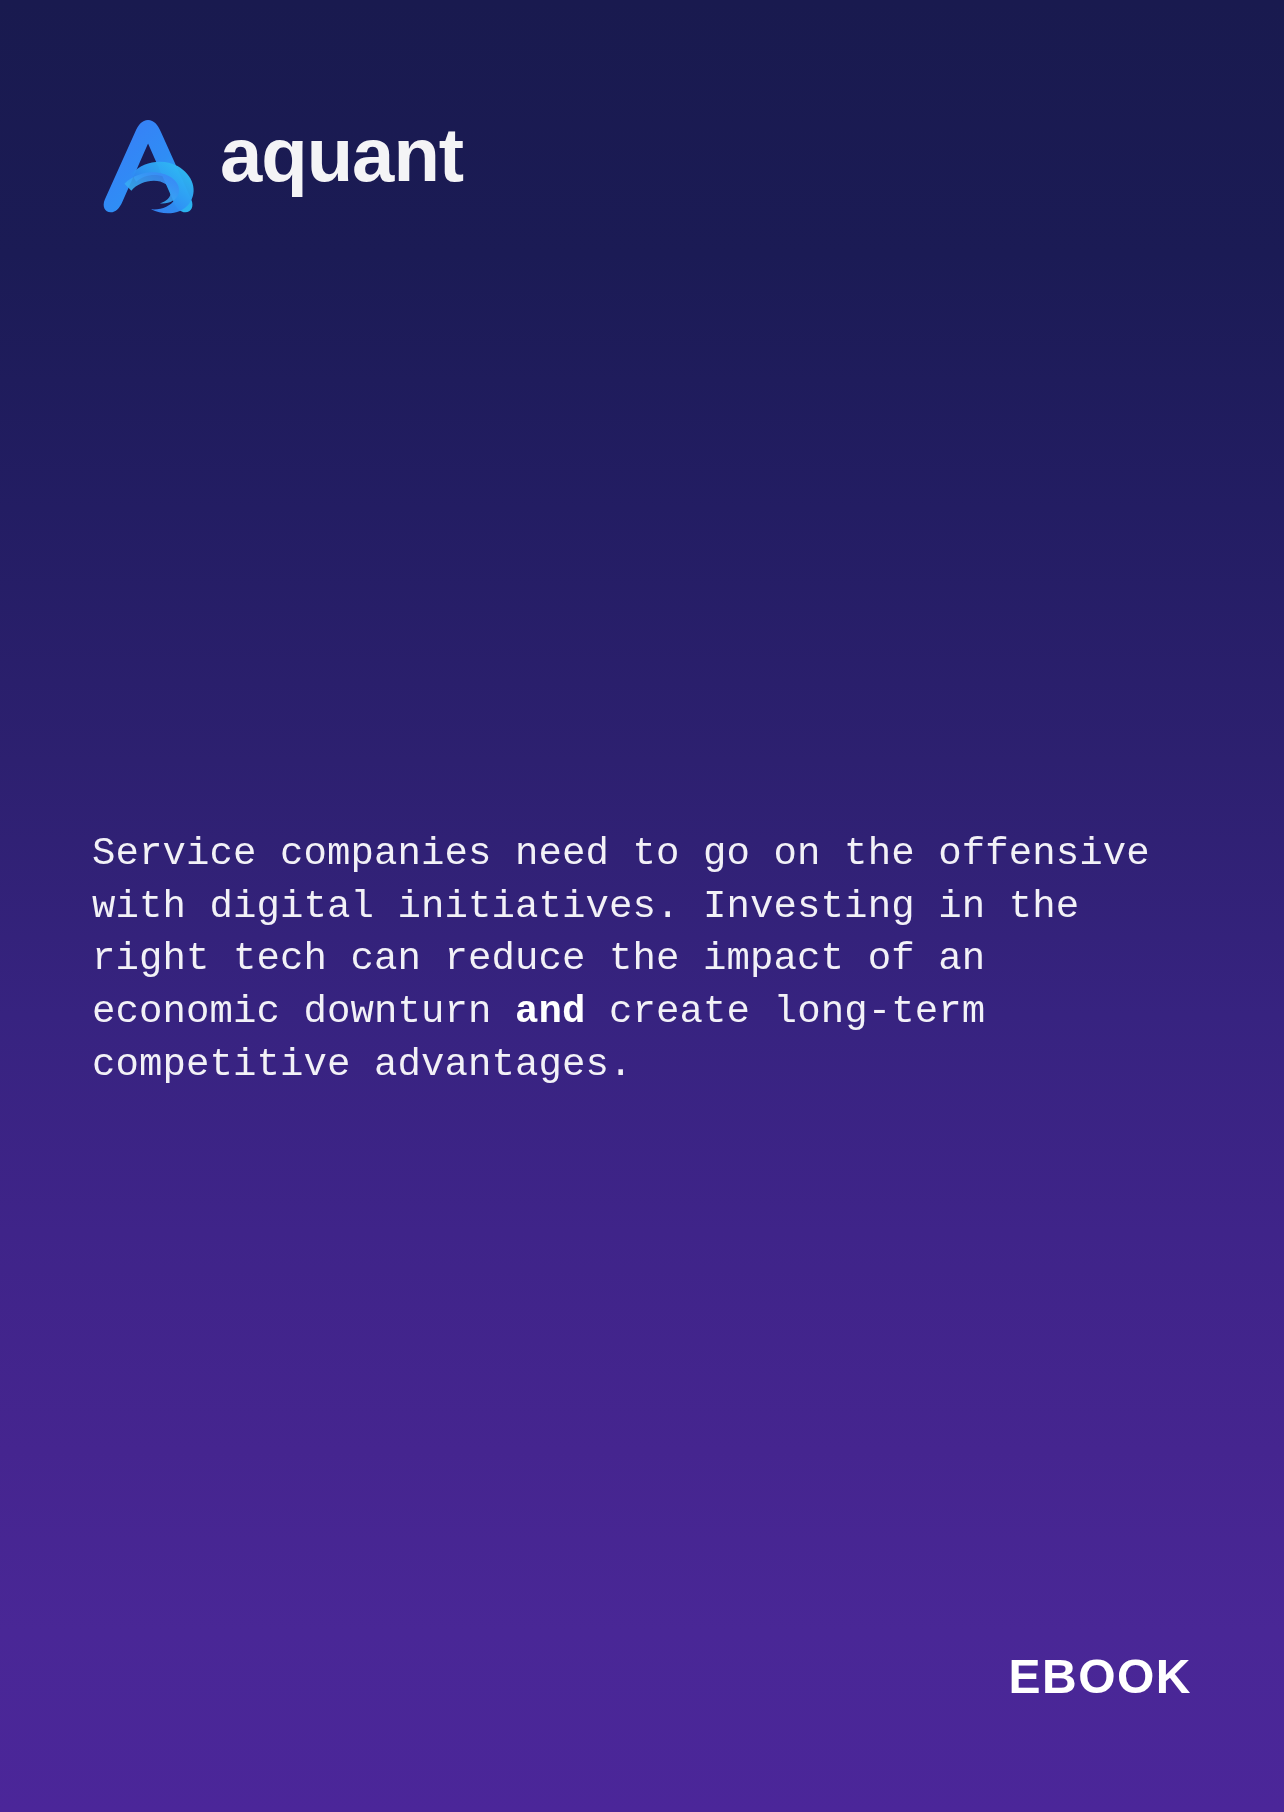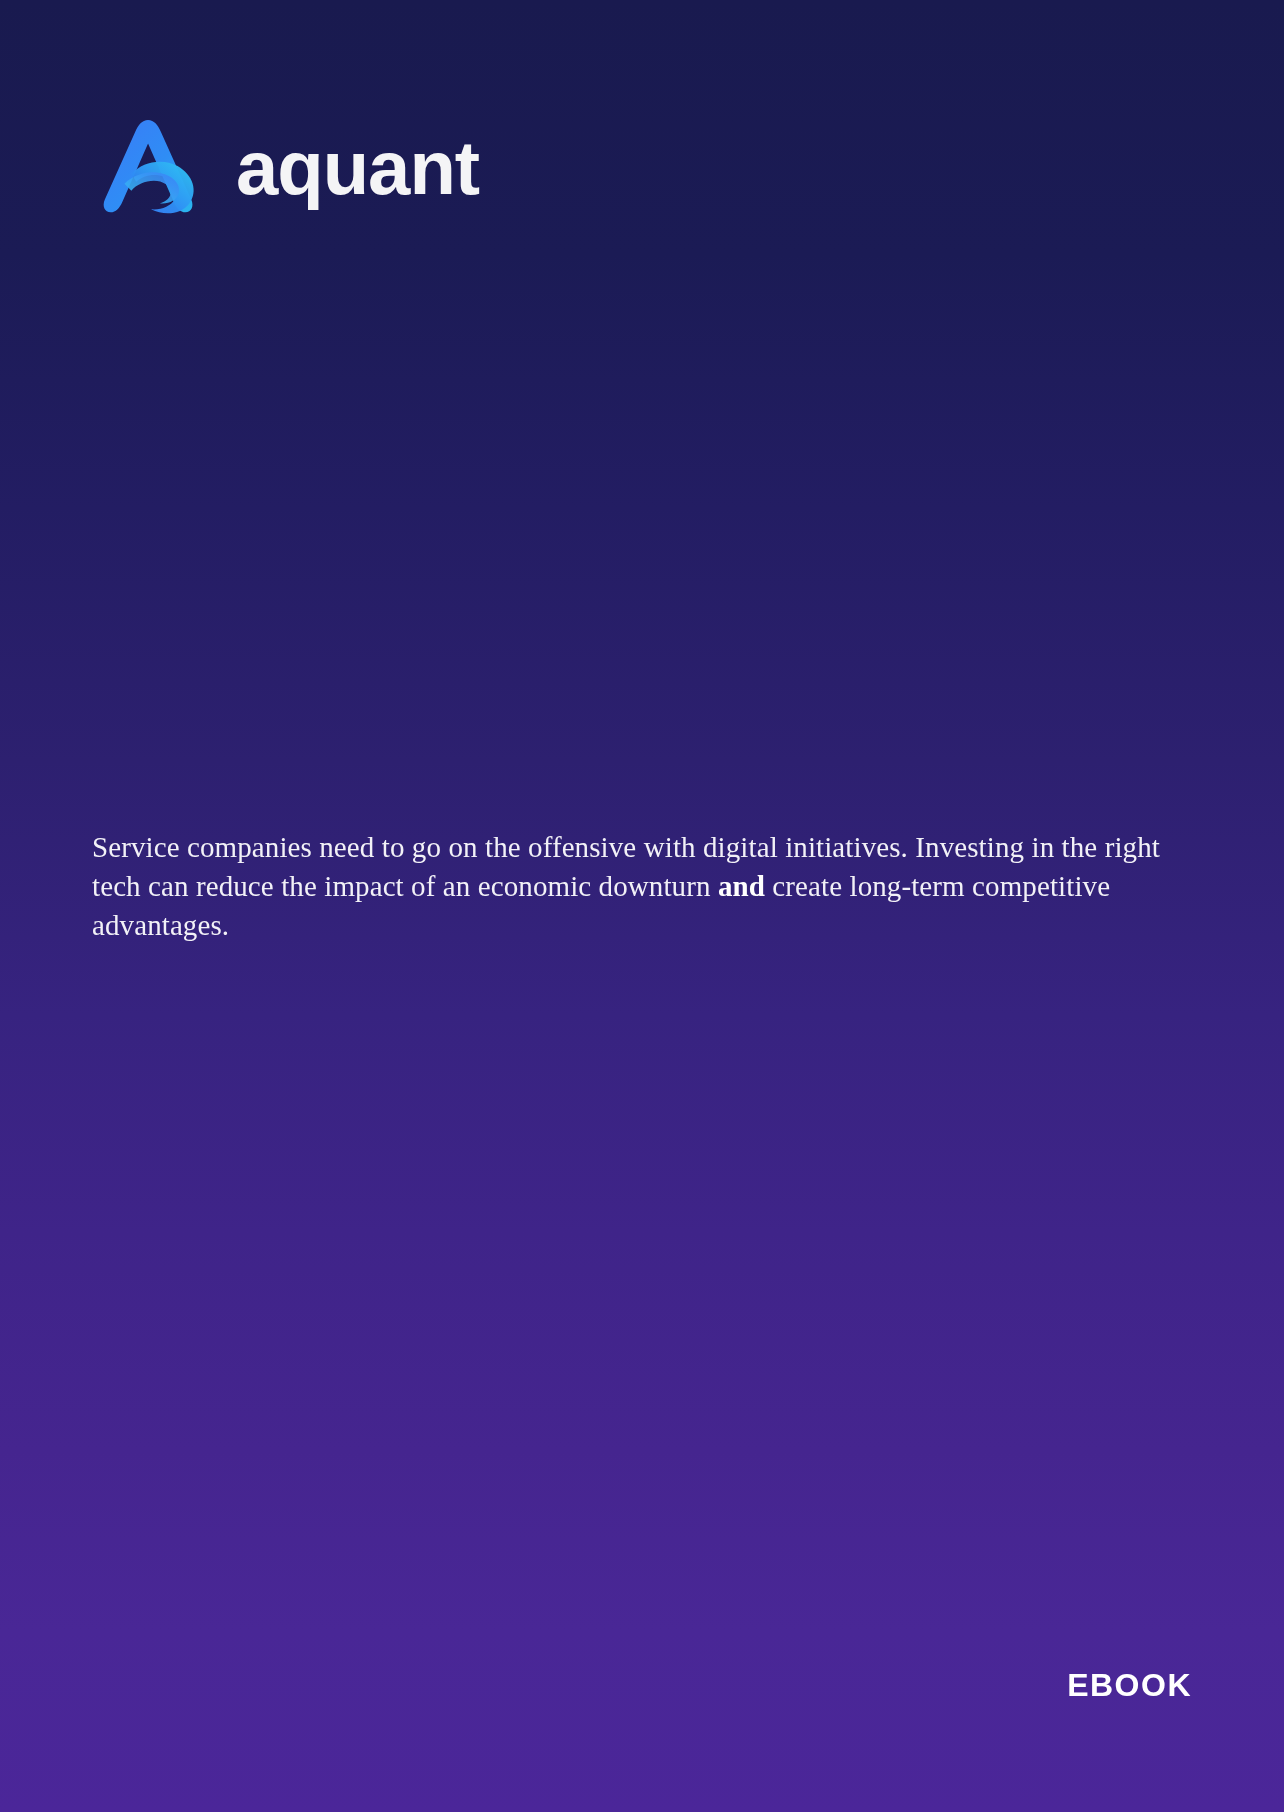--- a/index.html
+++ b/index.html
@@ -31,22 +31,22 @@
         #4b2699 100%);
     overflow: hidden;
   }
 
   
   .logo-block {
     position: absolute;
     left: 92px;
     top: 115px;
     display: flex;
-    align-items: center;
-    gap: 26px;
+    align-items: flex-start;
+    gap: 10px;
   }
   .logo-mark {
     width: 118px;
     height: 112px;
     display: block;
     flex: 0 0 auto;
   }
   .logo-wordmark {
     height: 86px;
     display: block;
@@ -66,40 +66,40 @@
     letter-spacing: -0.2px;
     color: #7fd8f4;
   }
 
   
   .body-copy {
     position: absolute;
     left: 92px;
     top: 828px;
     width: 1090px;
-    font-family: Liberation Serif, serif;
+    font-family: Liberation Mono, monospace;
     font-weight: 400;
-    font-size: 29px;
+    font-size: 39px;
     line-height: 1.35;
     letter-spacing: 0.1px;
     color: #f2f1f7;
   }
   .body-copy b {
     font-weight: 700;
     color: #ffffff;
   }
 
   
   .footer-label {
     position: absolute;
     right: 92px;
     bottom: 108px;
     font-family: "Liberation Sans", sans-serif;
     font-weight: 700;
-    font-size: 32px;
+    font-size: 48px;
     letter-spacing: 1.5px;
     color: #ffffff;
     text-align: left;
   }
 </style>
 </head>
 <body>
 
 <div class="cover">
 

